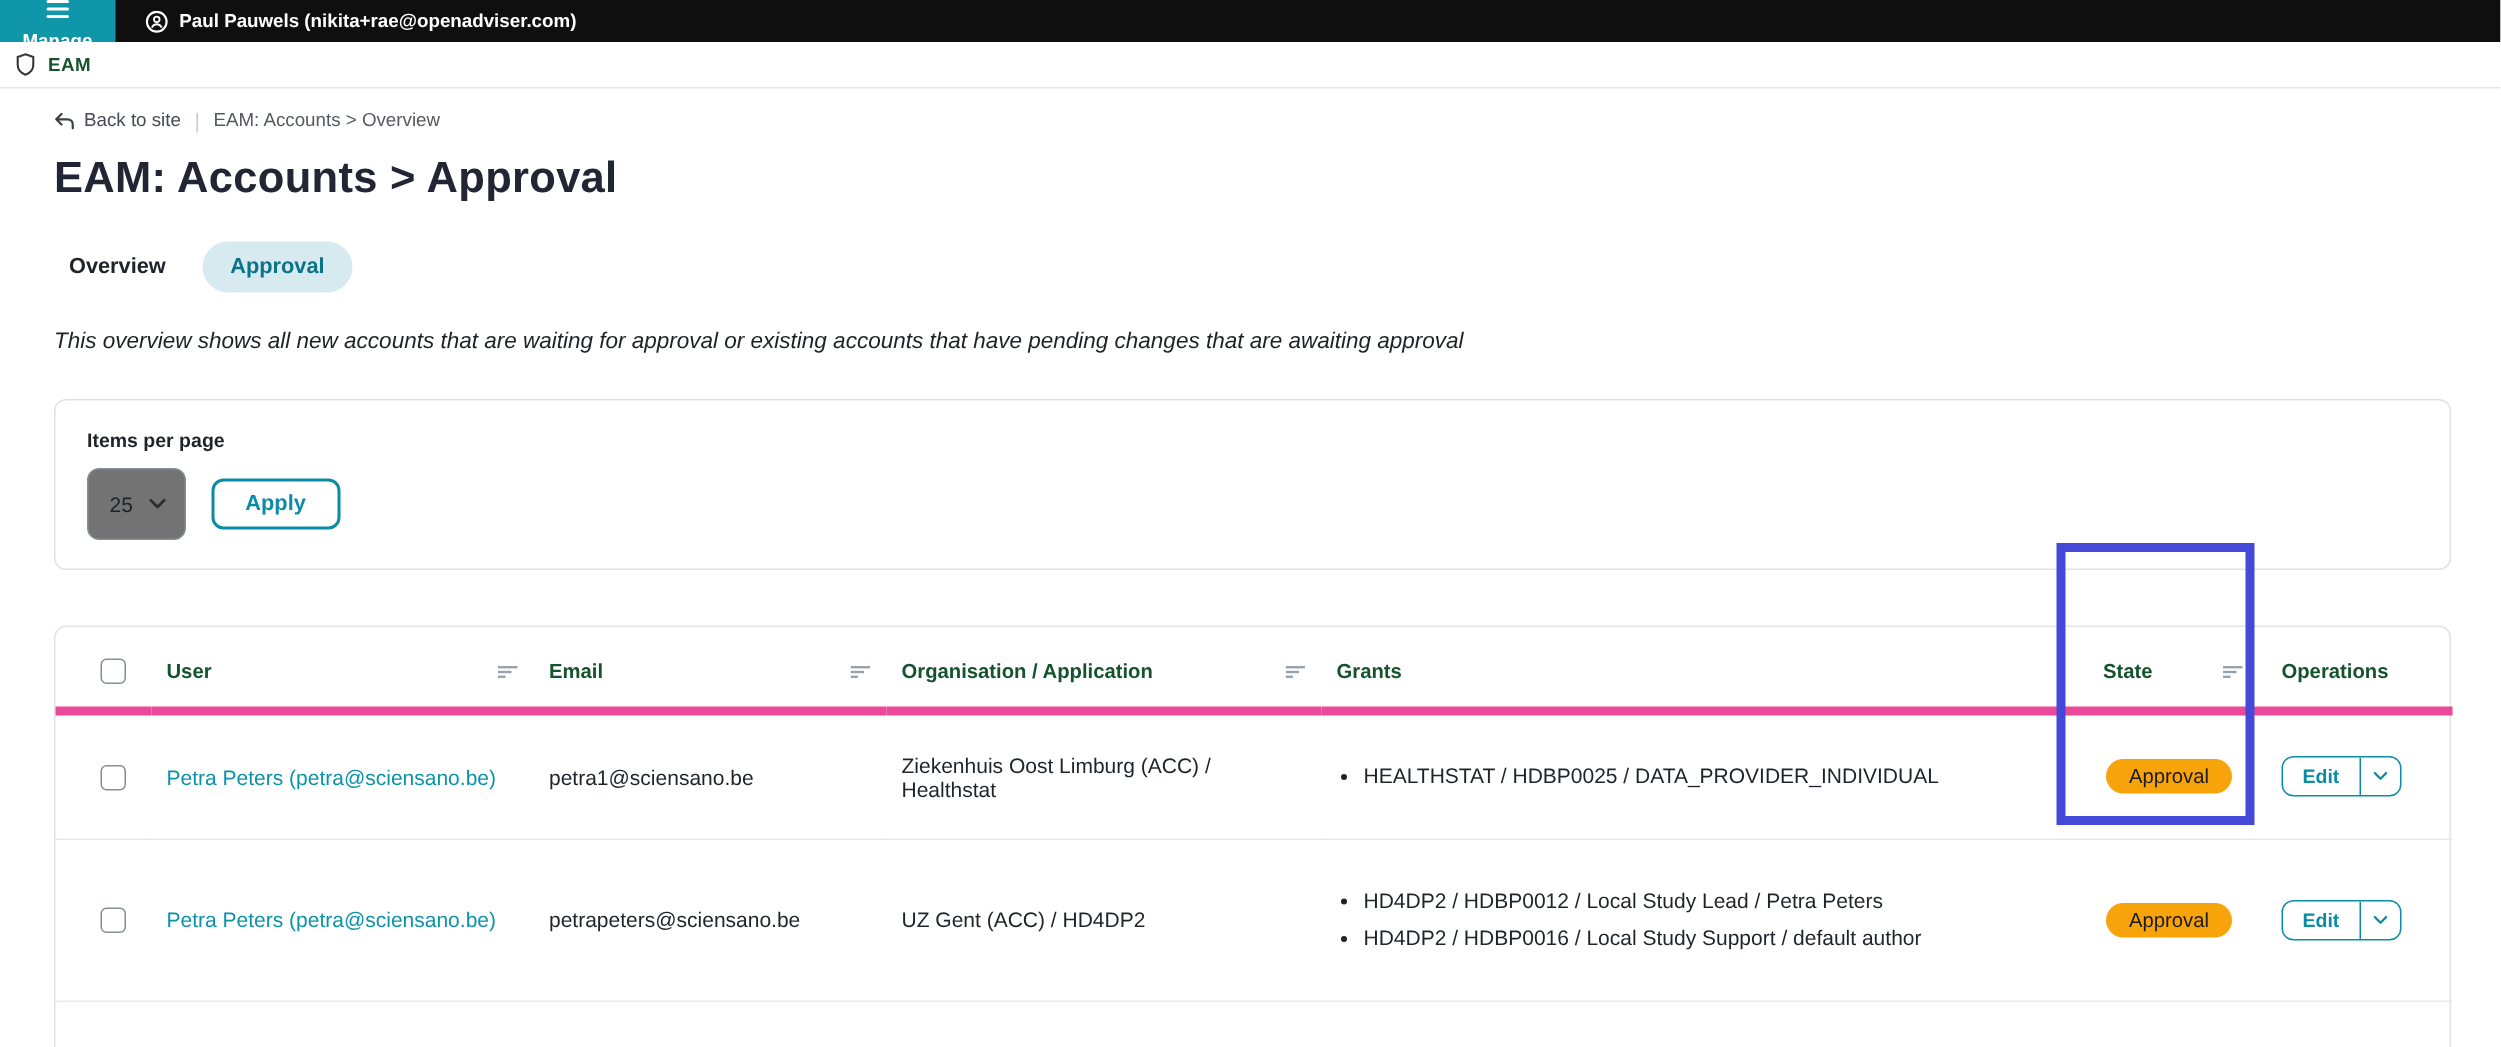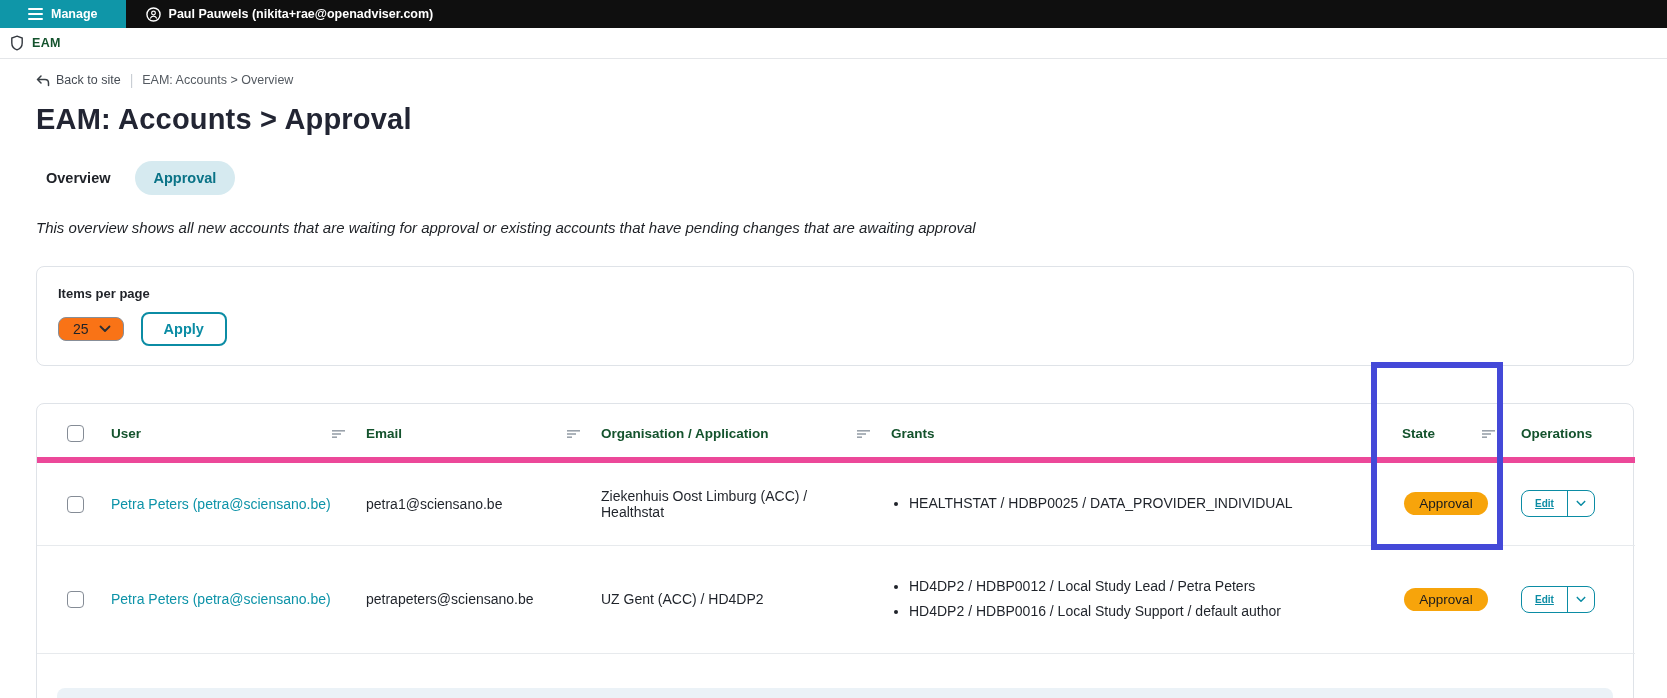--- a/index.html
+++ b/index.html
@@ -1,21 +1,21 @@
 <!DOCTYPE html>
 <html><head>
 <meta charset="utf-8">
 <style>
   * { box-sizing: border-box; margin: 0; padding: 0; }
   html,body { width:1667px; height:698px; background:#ffffff; overflow:hidden;
     font-family:"Liberation Sans", sans-serif; color:#222530; position:relative; }
 
   
   .toolbar-top { height:28px; background:#0f0f0f; display:flex; align-items:stretch; }
-  .manage-tab { background:#0f96a8; display:flex; align-items:center; gap:8px; padding:0 28px; cursor:pointer; }
+  .manage-tab { background:#0f96a8; display:flex; align-items:center; gap:8px; padding:0 15px; cursor:pointer;flex-direction:column; }
   .manage-tab .label { color:#fff; font-size:12.5px; font-weight:bold; }
   .hamburger { display:flex; flex-direction:column; gap:3px; }
   .hamburger span { display:block; width:15px; height:2px; background:#fff; border-radius:1px; }
   .user-chip { display:flex; align-items:center; gap:8px; margin-left:20px; color:#fff; font-size:12.5px; font-weight:bold; cursor:pointer; }
 
   
   .toolbar-secondary { height:31px; background:#fff; border-bottom:1px solid #e4e6e9;
     display:flex; align-items:center; gap:8px; padding:0 10px; }
   .toolbar-secondary .label { font-size:12.5px; color:#14532d; font-weight:bold; letter-spacing:.3px; }
 
@@ -33,21 +33,21 @@
   .tab { font-size:14.5px; font-weight:bold; color:#202329; padding:9px 10px; cursor:pointer; }
   .tab.active { background:#d6eaf0; color:#0a7387; border-radius:999px; padding:9px 19px; }
 
   .description { margin-top:24px; font-style:italic; font-size:15px; color:#1e2126; }
 
   .card { border:1px solid #dfe3e8; border-radius:8px; background:#fff; }
   .pager-card { margin-top:30px; padding:19px 21px; }
   .pager-card .field-label { font-size:13px; font-weight:bold; color:#1f2228; }
   .pager-controls { margin-top:11px; display:flex; align-items:center; gap:17px; }
   .select-box { display:inline-flex; align-items:center; gap:10px; border:1px solid #878e98;
-    border-radius:8px; background:#f97316; height:24px; padding:0 12px 0 14px; font-size:14px;
+    border-radius:8px; background:#737373; height:48px; padding:0 12px 0 14px; font-size:14px;
     color:#1f2228; cursor:pointer; }
   .btn-outline-teal { border:2px solid #0b8ca4; color:#0b8ca4; background:#fff; font-weight:bold;
     font-size:14.5px; border-radius:8px; padding:7px 21px; cursor:pointer; font-family:inherit; }
 
   
   .table-card { margin-top:37px; padding-bottom:14px; }
   table.accounts { width:100%; border-collapse:collapse; table-layout:fixed; }
   thead th { text-align:left; font-size:13.5px; font-weight:bold; color:#14532d;
     padding:21px 10px 15px 10px; border-bottom:6px solid #ec4899; }
   .th-inner { display:flex; align-items:center; justify-content:space-between; }
@@ -57,21 +57,21 @@
     border-radius:4px; background:#fff; cursor:pointer; vertical-align:middle; }
   a.user-link { color:#0d93a8; text-decoration:none; cursor:pointer; }
   ul.grants { margin:20px 0; padding-left:18px; }
   ul.grants li { margin:4px 0; line-height:1.55; }
   td.state-cell, th.state-cell { text-align:center; }
   .badge { display:inline-block; background:#f7a40b; color:#191b1e; font-size:13.5px;
     border-radius:999px; padding:4px 15px; }
   .split-btn { display:inline-flex; align-items:stretch; border:1px solid #0b8ca4; border-radius:8px;
     overflow:hidden; background:#fff; height:27px; cursor:pointer; }
   .split-btn .main { display:flex; align-items:center; padding:0 13px; color:#0b8ca4;
-    font-size:10px; font-weight:bold;text-decoration:underline; }
+    font-size:13px; font-weight:bold; }
   .split-btn .arrow { display:flex; align-items:center; padding:0 8px; border-left:1px solid #0b8ca4; }
 
   
   .action-panel { margin:34px 20px 6px 20px; background:#ebf2f7; border-radius:8px; padding:16px 16px 14px 24px; }
   .action-row { display:flex; align-items:center; gap:16px; margin-top:14px; }
   .action-row .field-label { font-size:13px; font-weight:bold; color:#1f2228; }
   .action-select { display:inline-flex; align-items:center; gap:9px; background:#fff;
     border:1px solid #878e98; border-radius:14px; height:30px; padding:0 12px 0 14px;
     font-size:12px; color:#2a2e34; cursor:pointer; }
   .apply-row { display:flex; justify-content:flex-end; margin-top:12px; }

